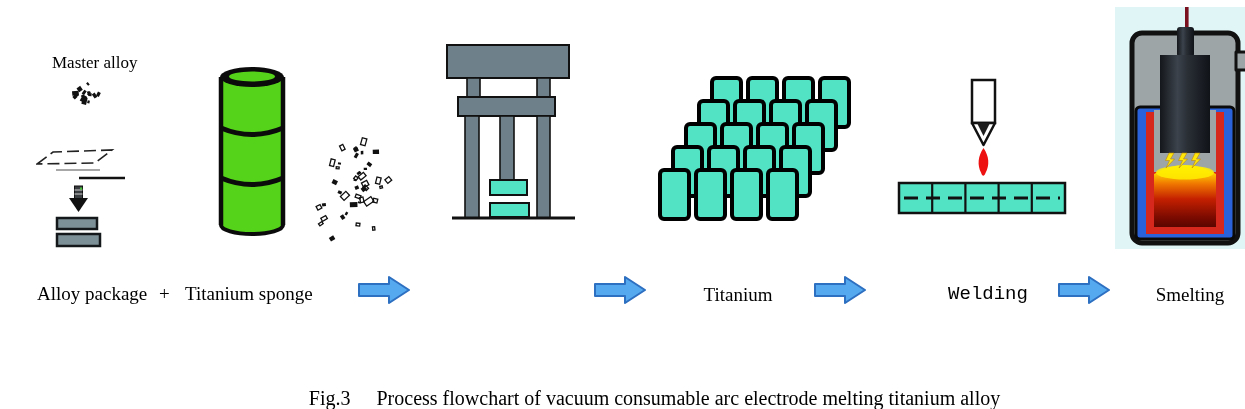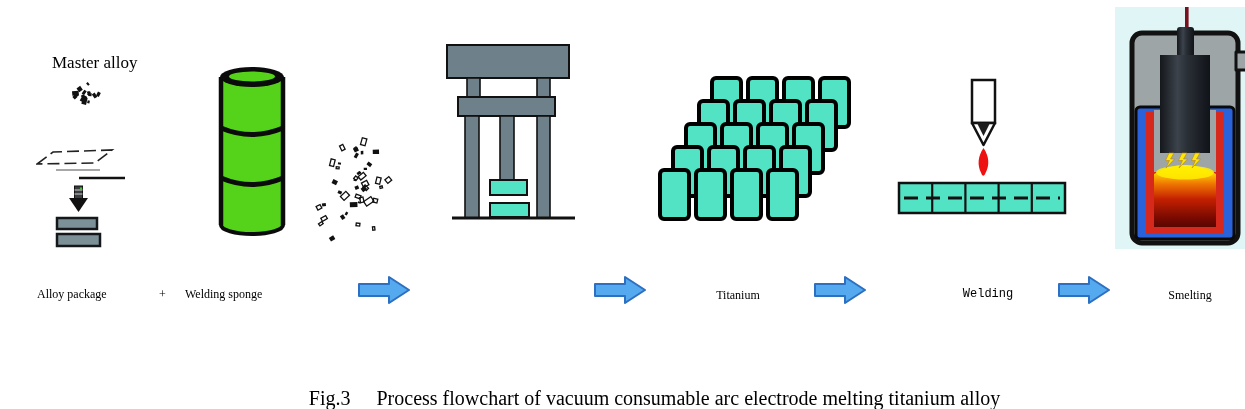--- a/index.html
+++ b/index.html
@@ -1,21 +1,21 @@
 <!DOCTYPE html>
 <html style="--arrow-fill: #55A9EE; --arrow-stroke: #2D6FC1; --barrel-green: #55D31A; --teal: #52E2C4; --machine-gray: #6E8089; --steel-bar-gray: #7C9097; --furnace-bg: #DFF5F6; --furnace-shell-gray: #9EA5A6; --furnace-blue: #2A62DC; --furnace-red: #D6281C; --electrode-dark: #23272C; --flame-red: #EE1111; --bolt-yellow: #FFE60A; --melt-top: #FFF500; --melt-bottom: #5A0600;"><head>
 <meta charset="utf-8">
 <style>
   html,body{margin:0;padding:0;background:#fff;}
   .canvas{
     position:relative;width:1245px;height:409px;background:#fff;
     font-family:"Liberation Serif", serif;color:#000;overflow:hidden;margin-left:32px;
   }
   .abs{position:absolute;}
-  .label{font-size:12px;line-height:22px;white-space:nowrap;}
+  .label{font-size:19px;line-height:22px;white-space:nowrap;}
   .label.center{transform:translateX(-50%);}
   .small-label{font-size:17px;line-height:20px;white-space:nowrap;}
   .caption{left:0;right:0;text-align:center;white-space:nowrap;}
   .caption-zh{top:333px;font-size:22px;}
   .caption-en{top:387px;font-size:20px;}
   .cap-gap{display:inline-block;width:26px;}
   .flow-arrow{width:52px;height:28px;}
   .flow-arrow svg{display:block;}
   .electrode-stack{left:626px;top:76px;width:212px;height:150px;}
   .el-block{
@@ -233,21 +233,21 @@
     </svg>
   </div>
   <div class="abs flow-arrow" style="left:1026px;top:276px;">
     <svg width="52" height="28" viewBox="0 0 52 28">
       <polygon points="1,8 31,8 31,1 51,14 31,27 31,20 1,20" fill="var(--arrow-fill)" stroke="var(--arrow-stroke)" stroke-width="2" stroke-linejoin="round"></polygon>
     </svg>
   </div>
 
   <div class="abs label" style="left:5px;top:283px;">Alloy package</div>
   <div class="abs label" style="left:127px;top:283px;">+</div>
-  <div class="abs label" style="left:153px;top:283px;">Welding sponge</div>
+  <div class="abs label" style="left:153px;top:283px;">Titanium sponge</div>
   <div class="abs label center" style="left:706px;top:284px;">Titanium</div>
   <div class="abs label center" style="left:956px;top:283px;font-family:Liberation Mono, monospace;">Welding</div>
   <div class="abs label center" style="left:1158px;top:284px;">Smelting</div>
 
   <div class="abs caption caption-en">
     <span>Fig.3</span><span class="cap-gap"></span><span>Process flowchart of vacuum consumable arc electrode melting titanium alloy</span>
   </div>
 
 </div>
 

